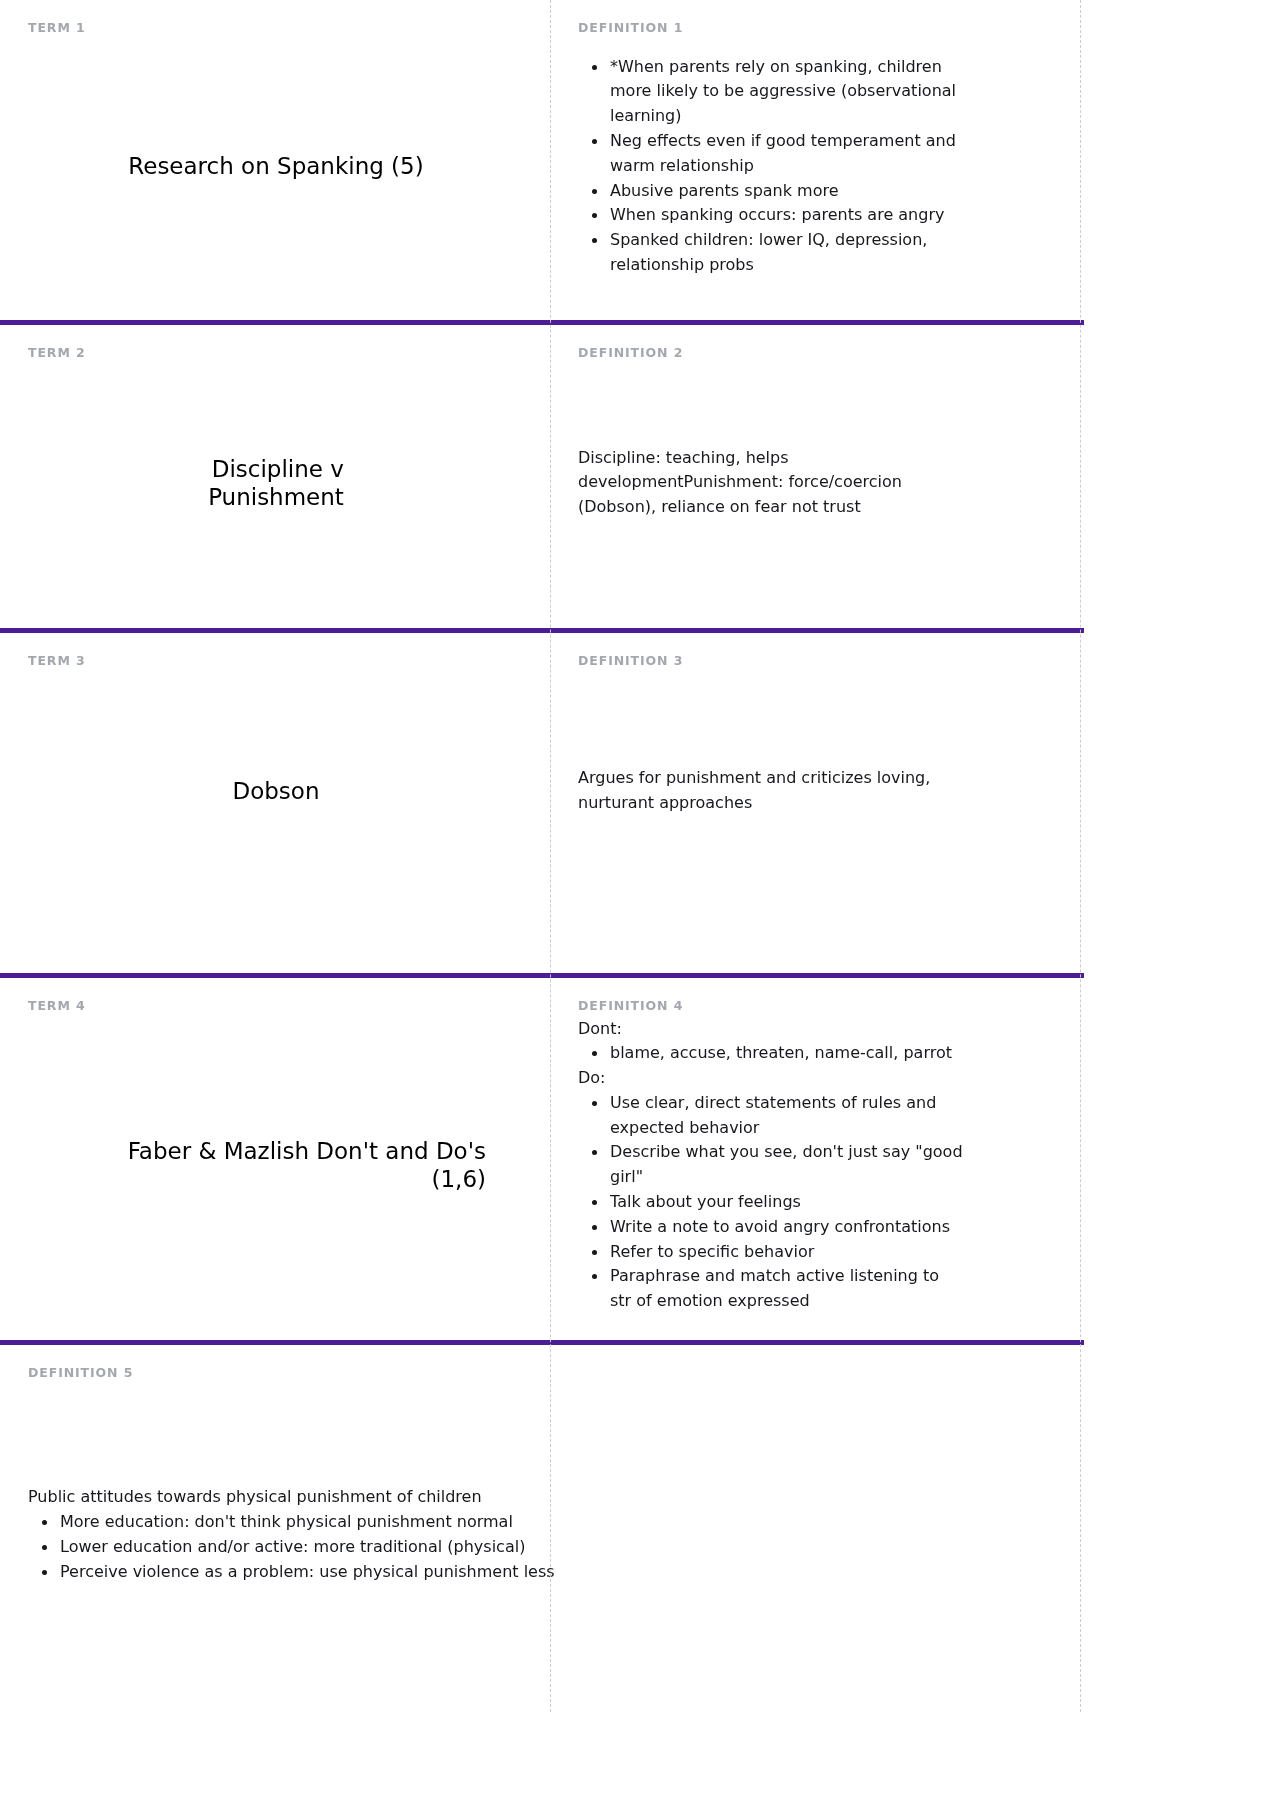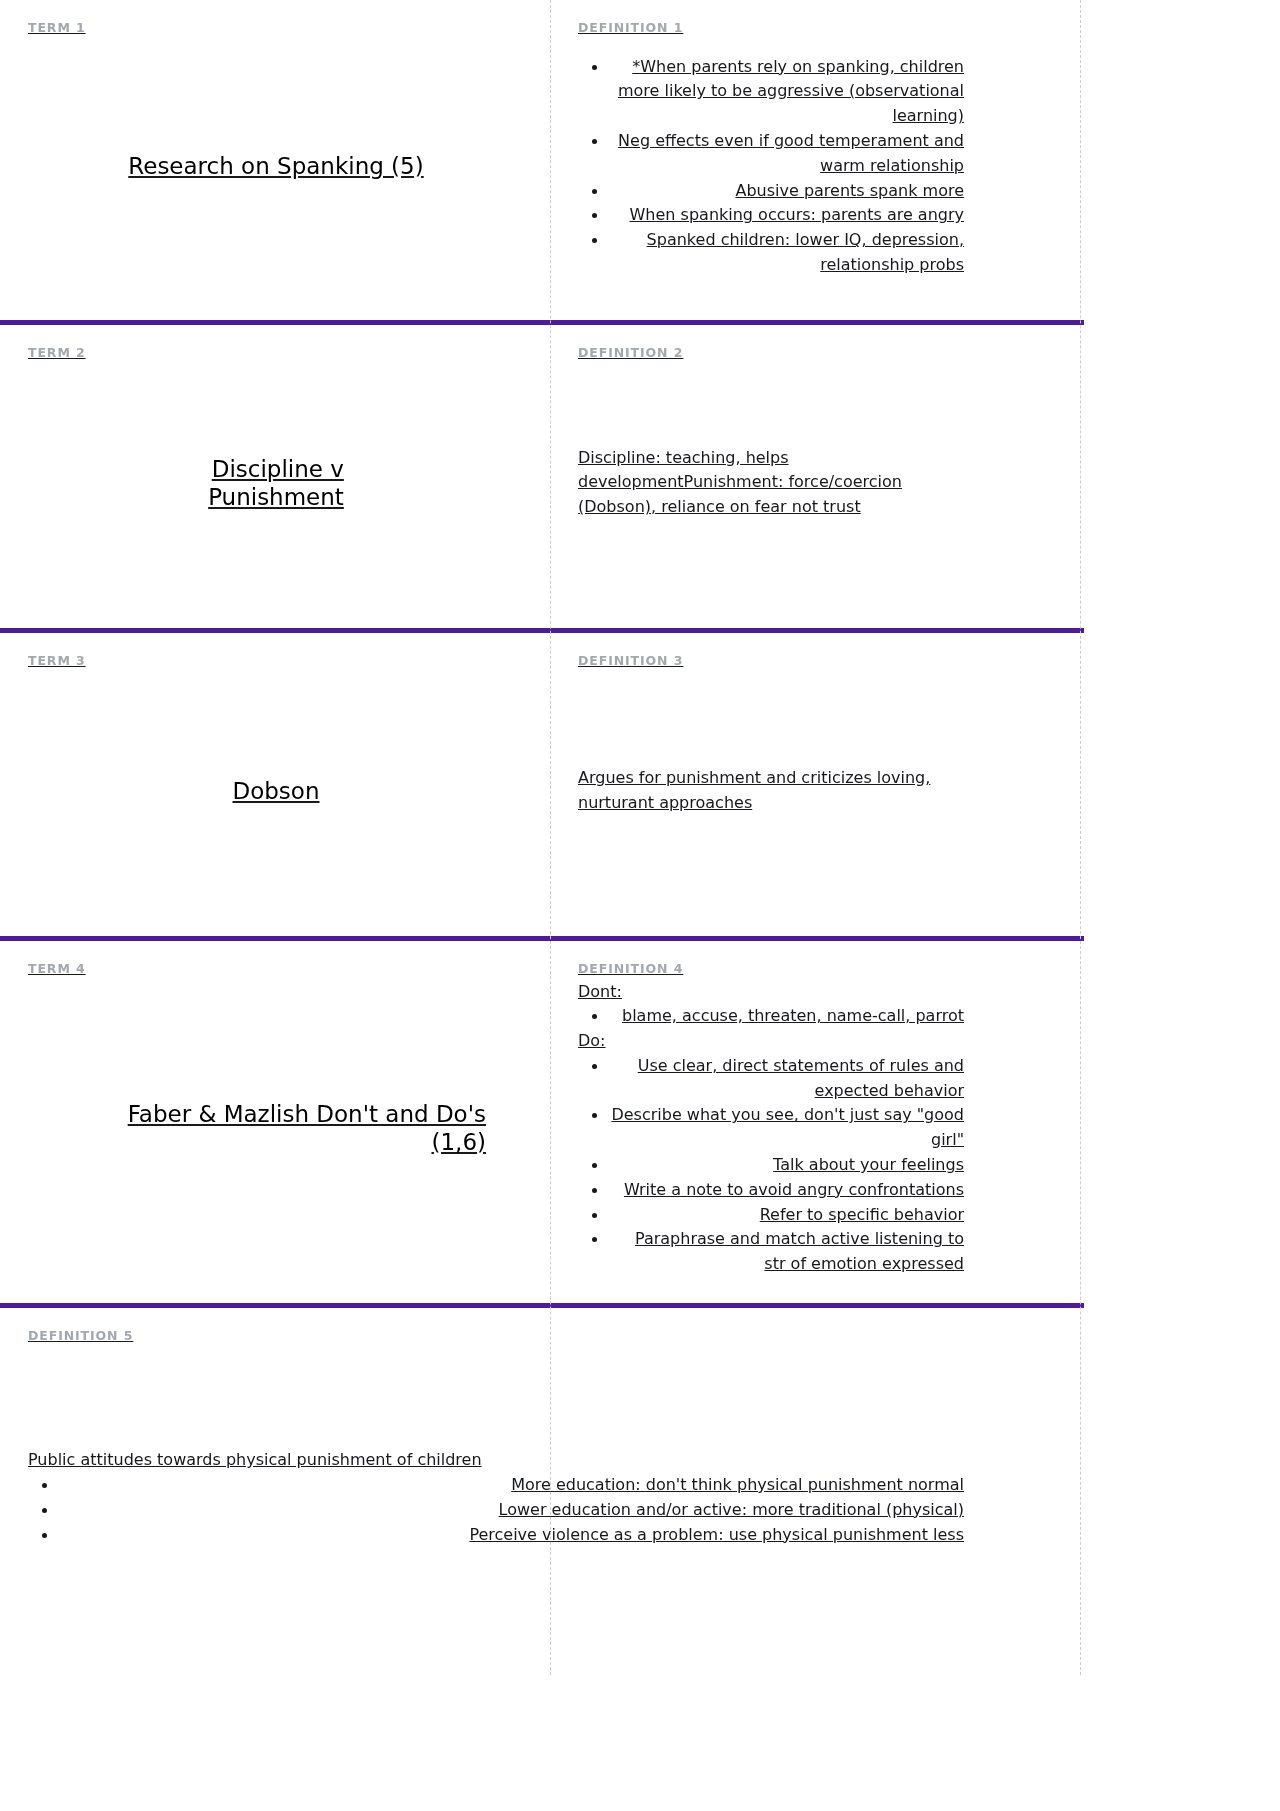--- a/index.html
+++ b/index.html
@@ -10,21 +10,20 @@
   body {
     width: 1280px;
     font-family: "DejaVu Sans", sans-serif;
     color: #1a1a1a;
     -webkit-font-smoothing: antialiased;
   }
 
   .flashcard-set {
     position: relative;
     width: 1084px;
-    text-decoration: underline;
   }
 
   
   .v-rule {
     position: absolute;
     top: 0;
     bottom: 0;
     width: 0;
     border-left: 1px dashed #c9cdd2;
     pointer-events: none;
@@ -104,31 +103,30 @@
     margin: 0;
   }
   .def-text ul {
     margin: 0;
     padding-left: 30px;
     list-style-type: disc;
   }
   .def-text ul li {
     margin: 0;
     padding-left: 2px;
-    text-align: right;
   }
   .def-text ul li::marker {
     font-size: 0.95em;
   }
 
   
   .row-1 { min-height: 320px; }
   .row-2 { min-height: 308px; }
   .row-3 { min-height: 308px; }
-  .row-4 { min-height: 307px; }
+  .row-4 { min-height: 307px; margin-top: 37px; }
   .row-5 { min-height: 372px; }
 </style>
 </head>
 <body>
 
 <div class="flashcard-set">
 
   <div class="v-rule mid"></div>
   <div class="v-rule right"></div>
 

